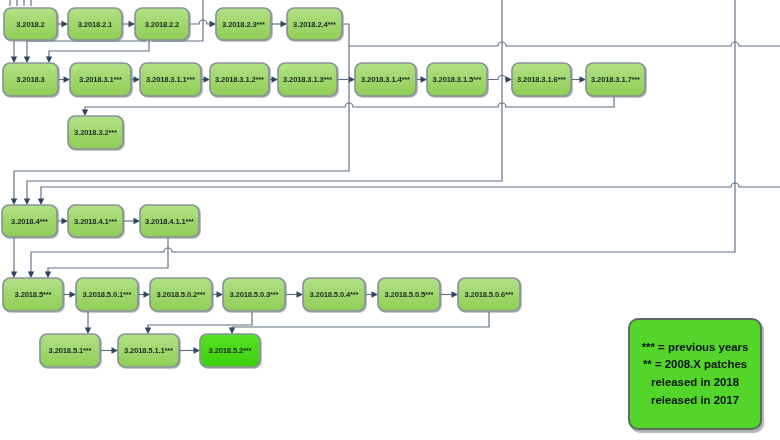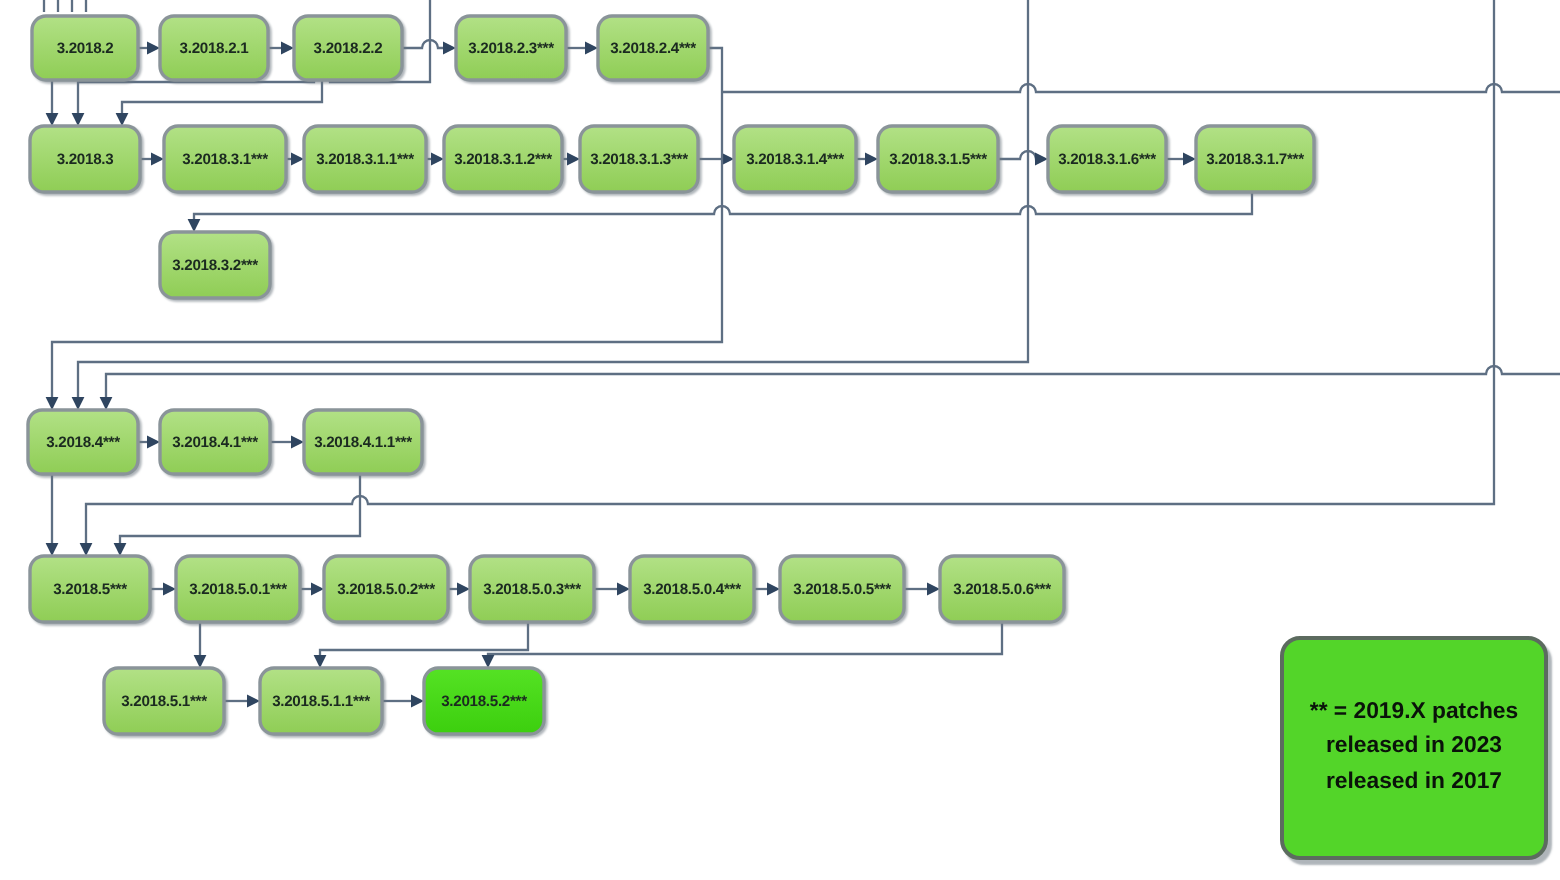--- a/index.html
+++ b/index.html
@@ -1,18 +1,18 @@
 <!DOCTYPE html>
 <html><head>
 <meta charset="utf-8">
 <style>
   html,body{margin:0;padding:0;background:#ffffff;}
   body{width:780px;height:440px;position:relative;overflow:hidden;
        font-family:"Liberation Sans",sans-serif;}
-  #stage{position:absolute;left:12px;top:0;width:672px;height:440px;text-decoration:underline;}
+  #stage{position:absolute;left:0;top:0;width:672px;height:440px;text-decoration:underline;}
   svg{position:absolute;left:0;top:0;}
   .node rect{filter:drop-shadow(1.6px 1.8px 0.6px rgba(110,120,130,0.55));}
   .node text{font-family:"Liberation Sans",sans-serif;font-weight:bold;
              font-size:7.6px;letter-spacing:-0.15px;}
   .edge{fill:none;}
   #legend{position:absolute;box-sizing:border-box;border-radius:10px;
           border:2px solid #5c6b5f;
           box-shadow:2px 2.5px 1px rgba(110,120,130,0.55);
           display:flex;flex-direction:column;justify-content:center;
           text-align:center;font-weight:bold;font-size:11.4px;
@@ -216,17 +216,18 @@
         <rect x="118" y="334" width="61" height="33" rx="7" ry="7" fill="url(#gNorm)" stroke="#8a9499" stroke-width="1.7"></rect>
         <text x="148.5" y="353.2" text-anchor="middle" fill="#1b2a20">3.2018.5.1.1***</text>
       </g>
       <g class="node">
         <rect x="200" y="334" width="60" height="33" rx="7" ry="7" fill="url(#gHot)" stroke="#8a9499" stroke-width="1.7"></rect>
         <text x="230" y="353.2" text-anchor="middle" fill="#1b2a20">3.2018.5.2***</text>
       </g>
     </svg>
 
   <div id="legend" style="left: 628px; top: 318px; width: 134px; height: 112px; background: rgb(83, 213, 41);">
-    <div>** = 2019.X patches</div>
-    <div>released in 2023</div>
+    <div>*** = previous years</div>
+    <div>** = 2008.X patches</div>
+    <div>released in 2018</div>
     <div>released in 2017</div>
   </div>
 </div>
 
 </body></html>

